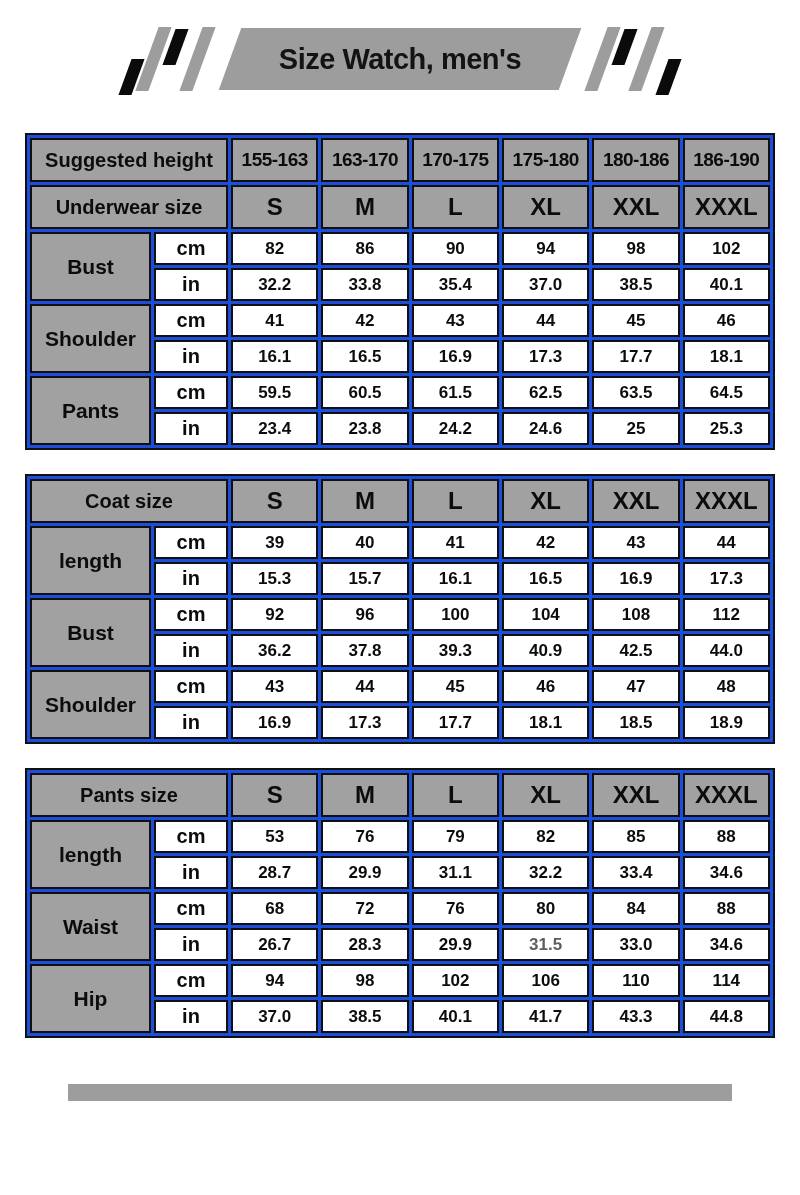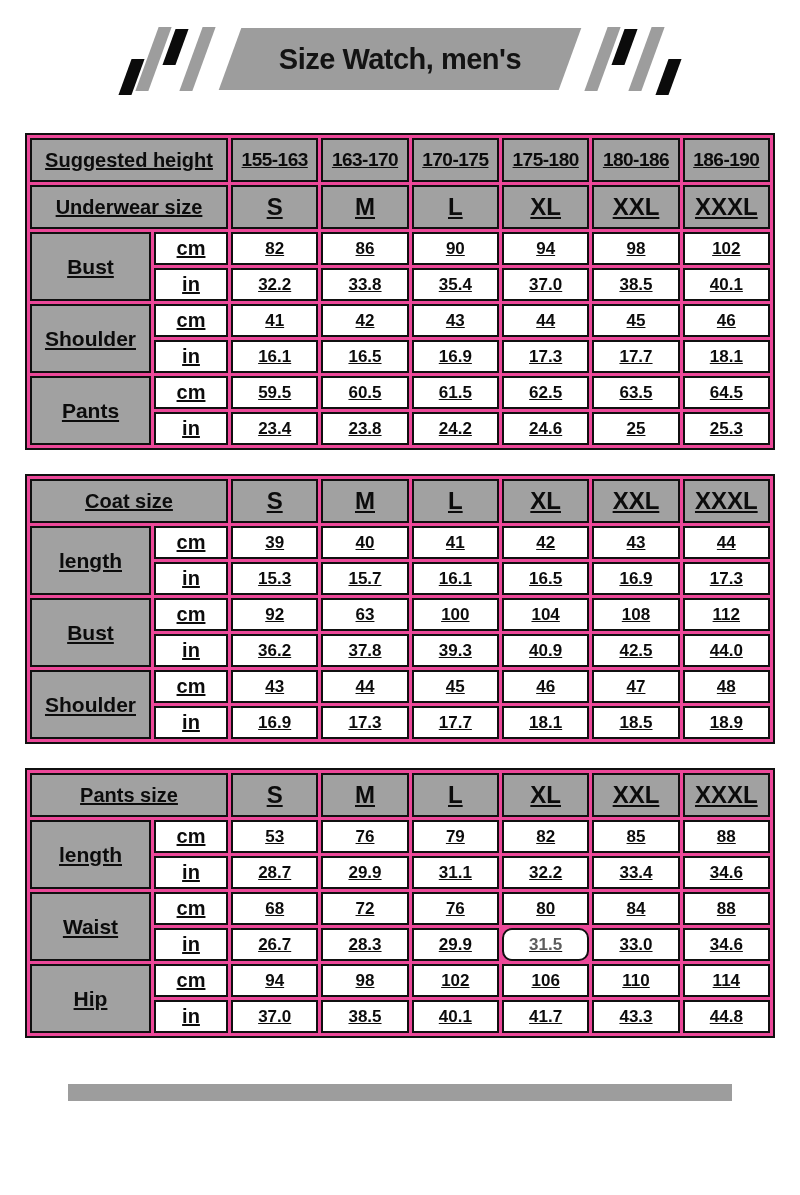--- a/index.html
+++ b/index.html
@@ -27,38 +27,38 @@
   }
   .banner-title{
     transform:skewX(20deg);
     font-weight:bold;font-size:29px;color:#131313;letter-spacing:-0.5px;
     white-space:nowrap;
   }
   
   .size-table{
     width:750px;margin:0 auto;table-layout:fixed;
     border-collapse:separate;border-spacing:3px;
-    border:2px solid #101010;background:#ec4899;text-decoration:underline;
+    border:2px solid #101010;background:#1d4ed8;
   }
   .size-table.first{margin-top:41px;}
   .size-table.mid{margin-top:24px;}
   .size-table td{
     border:2px solid #101010;text-align:center;vertical-align:middle;
     font-weight:bold;padding:0;overflow:hidden;background:#ffffff;
   }
   .size-table col.c-label{width:121px;}
   .size-table col.c-unit{width:74px;}
   td.g{background:#a1a1a1;}
   tr.hdr td{height:40px;font-size:20px;}
   tr.hdr td.range{font-size:19px;letter-spacing:-0.5px;}
   tr.hdr td.size{font-size:24px;}
   td.grp{font-size:21px;}
   td.unit{font-size:20px;height:29px;}
   td.val{font-size:17px;}
-  td.val.muted{color:#5d5d5d;border-radius:10px;}
+  td.val.muted{color:#5d5d5d;}
   
   .note{
     width:664px;margin:46px auto 0;background:#9d9d9d;
     padding:8px 10px 9px 18px;box-sizing:border-box;
     font-weight:bold;font-size:17.5px;line-height:1.33;color:#141414;
   }
   .note .l1{display:block;padding-left:16px;}
   .note .l2{display:block;}
 </style>
 </head>
@@ -209,21 +209,21 @@
     <td class="val">15.7</td>
     <td class="val">16.1</td>
     <td class="val">16.5</td>
     <td class="val">16.9</td>
     <td class="val">17.3</td>
   </tr>
   <tr>
     <td rowspan="2" class="g grp">Bust</td>
     <td class="unit">cm</td>
     <td class="val">92</td>
-    <td class="val">63</td>
+    <td class="val">96</td>
     <td class="val">100</td>
     <td class="val">104</td>
     <td class="val">108</td>
     <td class="val">112</td>
   </tr>
   <tr>
     <td class="unit">in</td>
     <td class="val">36.2</td>
     <td class="val">37.8</td>
     <td class="val">39.3</td>

